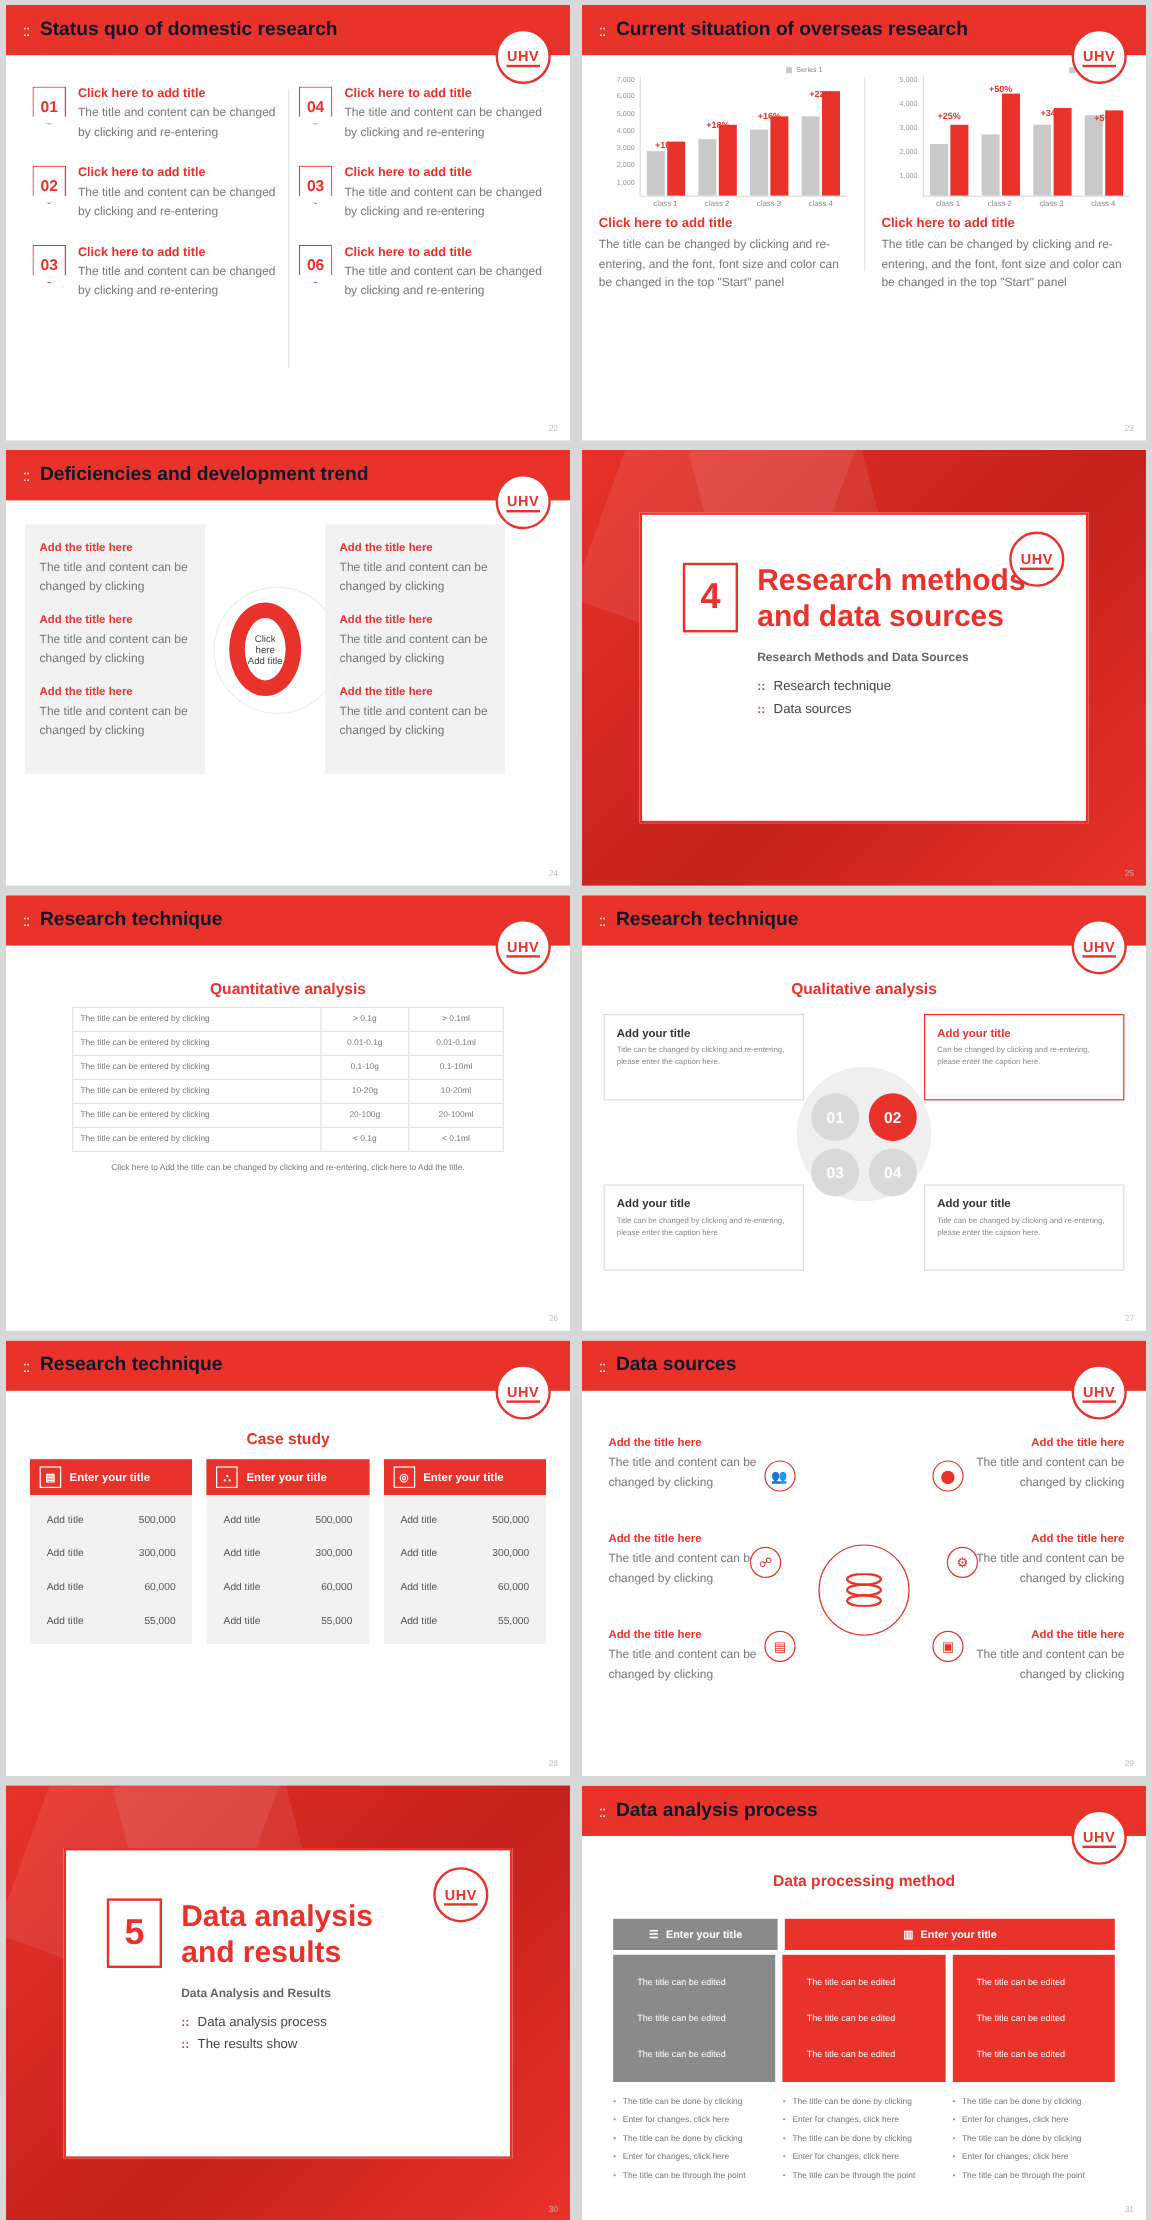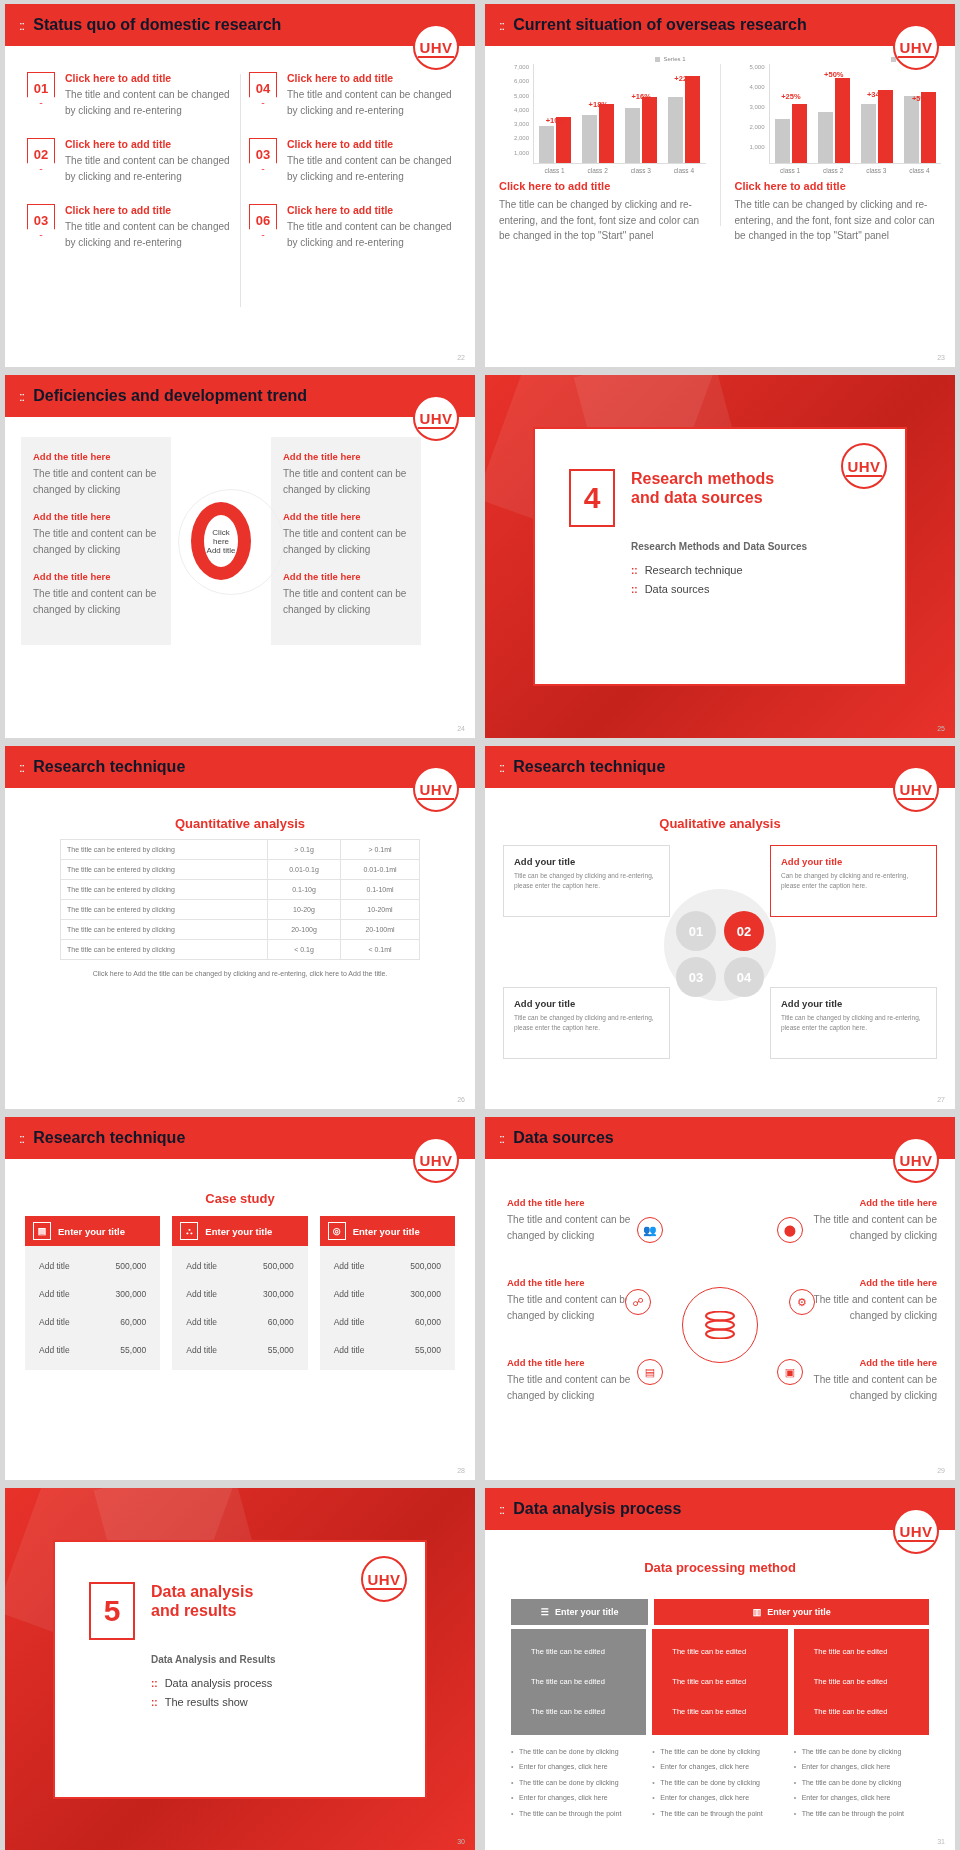--- a/index.html
+++ b/index.html
@@ -34,21 +34,21 @@
     color: #fff; font-size: 13px; letter-spacing: -1px; margin-right: 9px; line-height: 1;
   }
   .hdr .ttl {
     color: #0f172a; font-size: 16px; font-weight: bold;
   }
   .logo {
     position: absolute; right: 16px; top: 20px;
     width: 46px; height: 46px; border-radius: 50%;
     background: #fff; border: 2px solid #e8322a;
     display: flex; align-items: center; justify-content: center;
-    color: #e8322a; font-weight: bold; font-size: 15px;
+    color: #e8322a; font-weight: bold; font-size: 12px;
     letter-spacing: .5px; z-index: 5;
   }
   .logo span { position: relative; }
   .logo span:after{
     content:""; position:absolute; left:-1px; right:-1px; bottom:-2px; height:2px; background:#e8322a;
   }
   .pgnum {
     position: absolute; right: 10px; bottom: 6px;
     font-size: 7px; color: #bbb;
   }
@@ -97,21 +97,21 @@
   .cover .card {
     position: absolute; left: 48px; right: 48px; top: 52px; bottom: 52px;
     background: #fff; border: 2px solid #e8322a;
     padding: 40px 34px;
   }
   .cover .bignum{
     width: 46px; height: 58px; border: 2px solid #e8322a; color:#e8322a;
     font-size: 30px; font-weight: bold; display:flex; align-items:center; justify-content:center;
     float:left; margin-right: 16px;
   }
-  .cover h2 { font-size: 16px; color:#e8322a; font-weight:bold; line-height:1.2;}
+  .cover h2 { font-size: 25px; color:#e8322a; font-weight:bold; line-height:1.2;}
   .cover .en { font-size: 10px; color:#666; font-weight:bold; margin: 14px 0 12px 62px;}
   .cover ul { list-style:none; margin-left: 62px;}
   .cover ul li { font-size: 11px; color:#444; margin-bottom: 7px;}
   .cover ul li:before{ content:"::"; color:#e8322a; font-weight:bold; margin-right:7px; font-size:10px;}
   
   .tbl { width: 360px; margin: 8px auto 0 auto; border-collapse: collapse; font-size: 7px;}
   .tbl th { background:#e8322a; color:#fff; padding:7px 4px; font-weight:bold; font-size:7.5px; border:1px solid #e8322a;}
   .tbl td { border:1px solid #e3e3e3; padding:6px 6px; color:#777; text-align:center;}
   .tbl td:first-child{ text-align:left;}
   .tblnote{ font-size:7px; color:#777; text-align:center; margin-top:10px; padding: 0 26px;}

